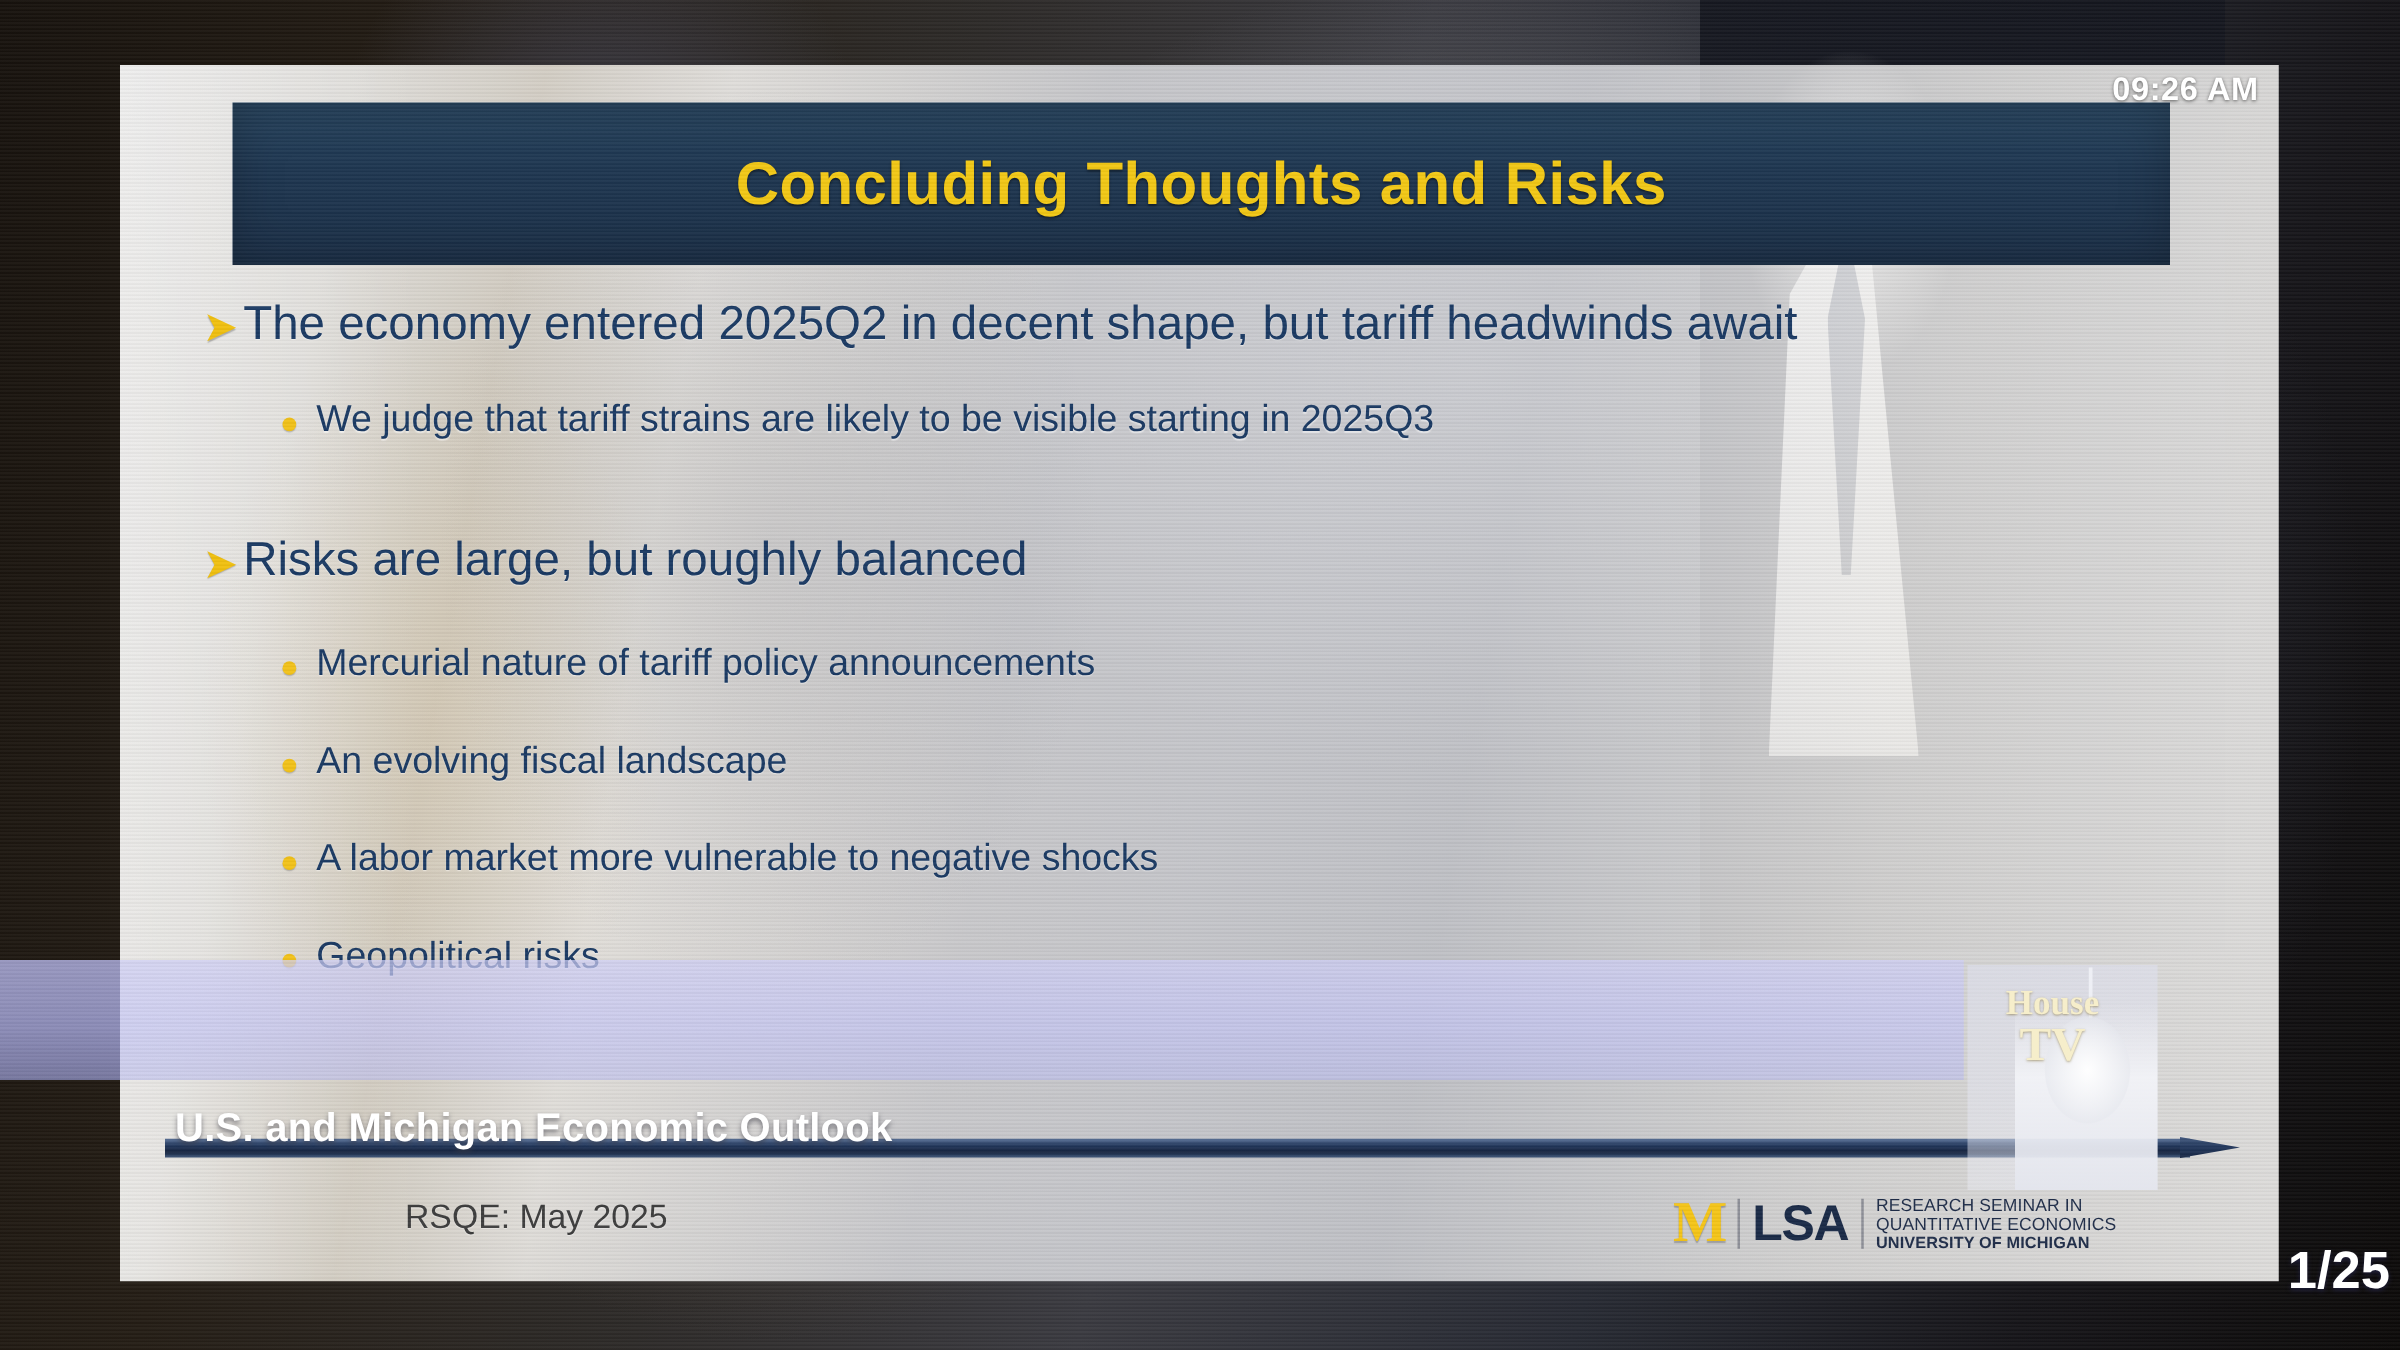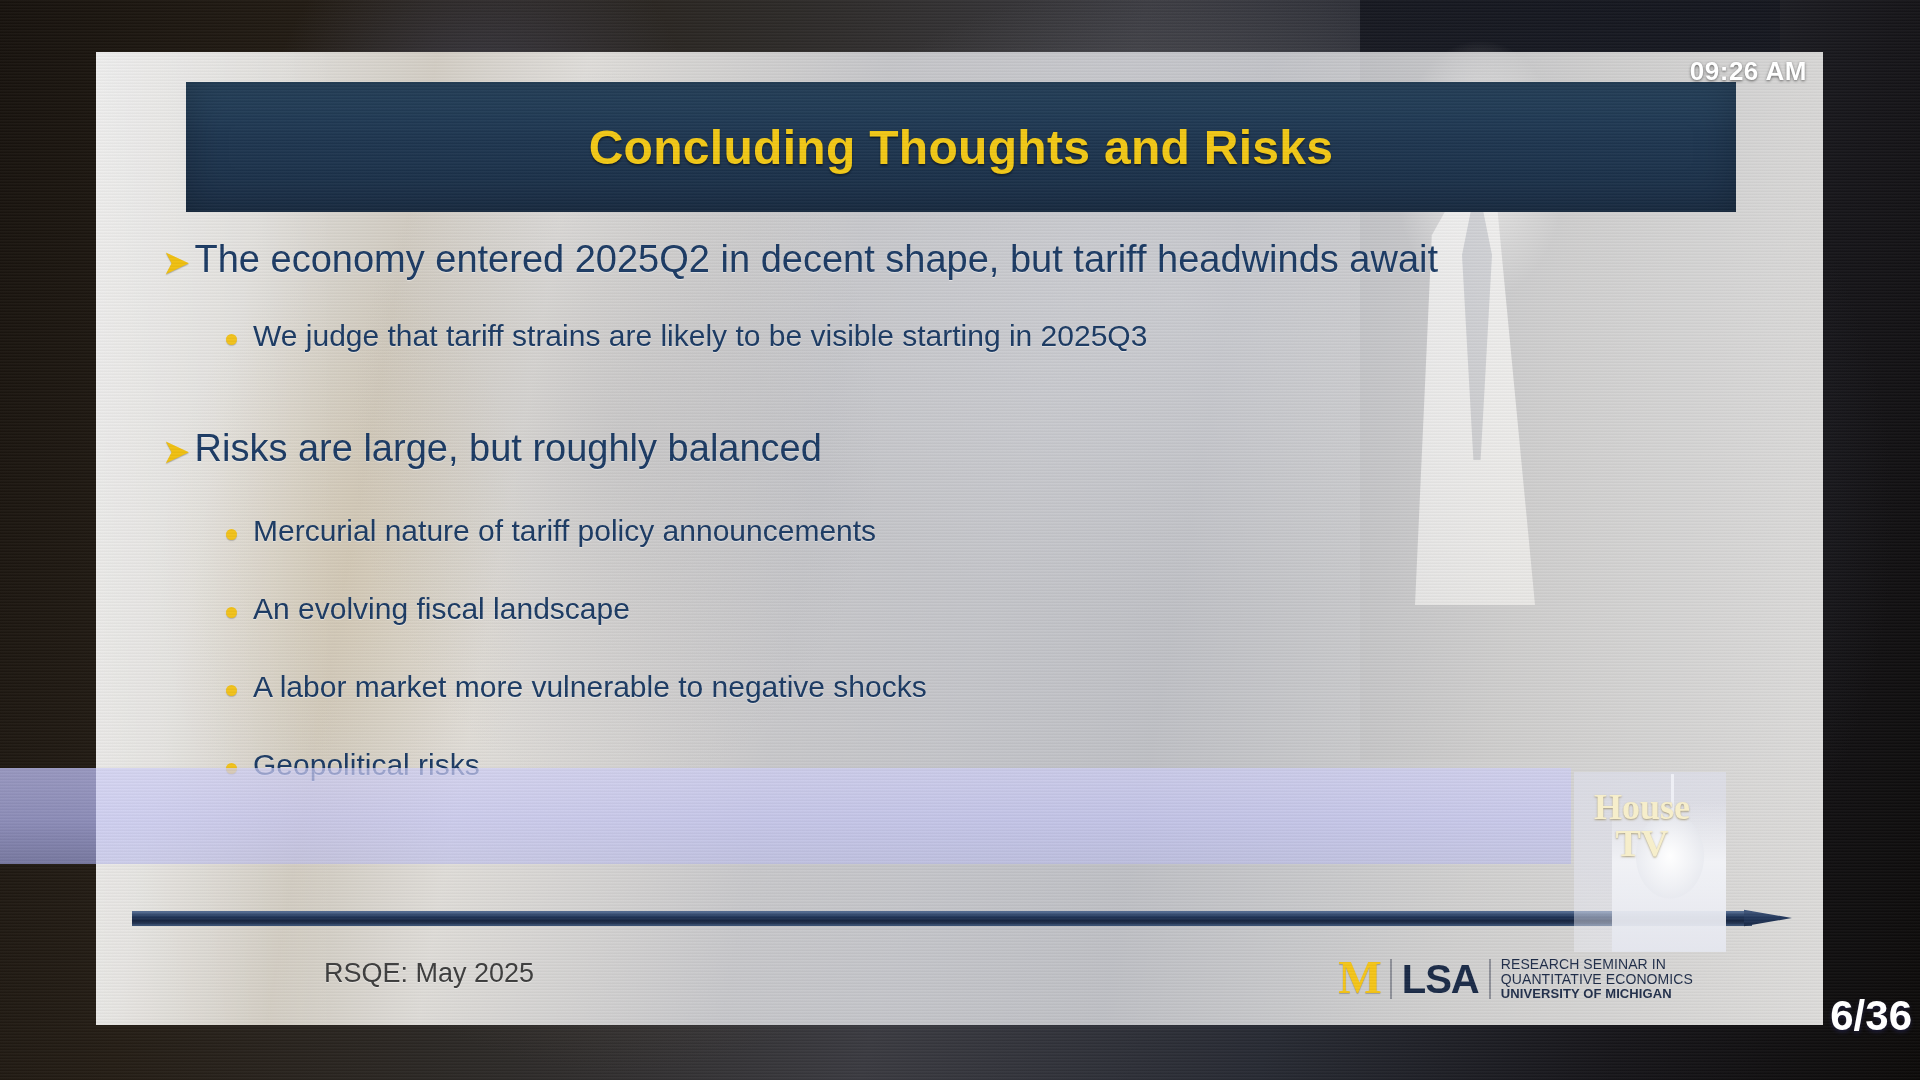--- a/index.html
+++ b/index.html
@@ -187,21 +187,21 @@
       linear-gradient(180deg, rgba(248,248,250,.0) 0%, rgba(244,245,249,.85) 40%, rgba(228,230,238,.9) 100%);
   }
   #housetv .spire{
     position:absolute; right:52px; top:2px; width:3px; height:40px;
     background:rgba(240,241,246,.9);
   }
   #housetv .words{
     position:absolute; left:8px; top:18px; width:120px;
     font-family:"Liberation Serif", serif; text-align:center;
   }
-  #housetv .w1{ color:#f6eecb; font-size:36px; font-weight:bold; letter-spacing:0px;
+  #housetv .w1{ color:#f6eecb; font-size:28px; font-weight:bold; letter-spacing:0px;
     text-shadow:0 1px 2px rgba(120,100,40,.55); line-height:.95; }
   #housetv .w2{ color:#f6eecb; font-size:38px; font-weight:bold;
     text-shadow:0 1px 2px rgba(120,100,40,.55); line-height:1; }
 
   
   #slide-counter{
     position:absolute; right:8px; bottom:40px;
     color:#ffffff; font-size:42px; font-weight:bold;
     text-shadow:0 2px 4px rgba(40,40,90,.6);
     z-index:8;
@@ -284,26 +284,27 @@
       <div class="sub">
         <span>RESEARCH SEMINAR IN</span>
         <span>QUANTITATIVE ECONOMICS</span>
         <span class="b">UNIVERSITY OF MICHIGAN</span>
       </div>
     </div>
   </div>
 
   <div id="lt-dark"></div>
   <div id="lower-third"></div>
+  <div id="lt-sub" class="noclick">U.S. and Michigan Economic Outlook</div>
 
   <div id="housetv">
     <div class="dome"></div>
     <div class="spire"></div>
     <div class="words">
       <div class="w1">House</div>
       <div class="w2">TV</div>
     </div>
   </div>
 
-  <div id="slide-counter" class="noclick">6/36</div>
+  <div id="slide-counter" class="noclick">1/25</div>
 
   <div class="scanlines"></div>
 </div>
 
 </body></html>

